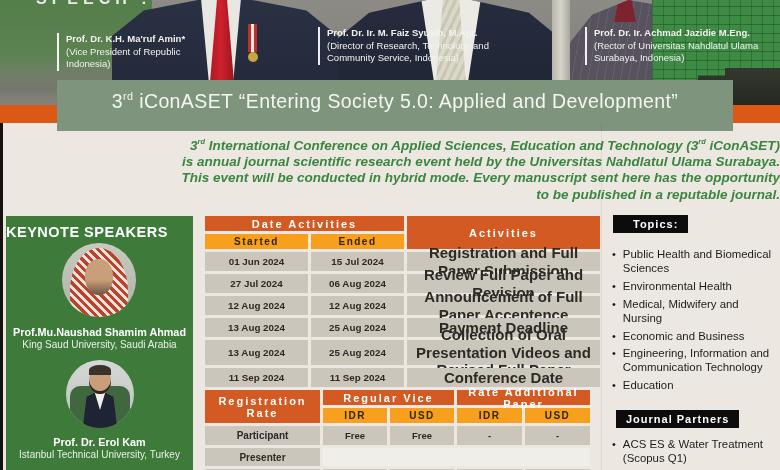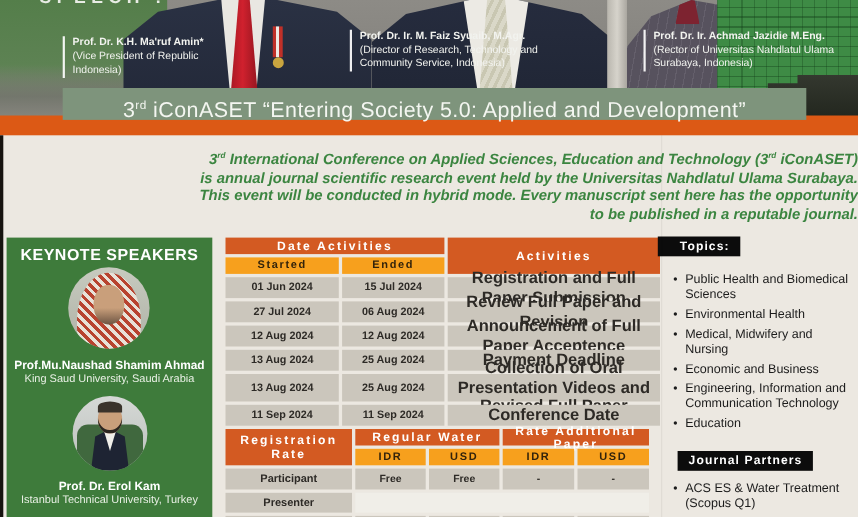--- a/index.html
+++ b/index.html
@@ -57,31 +57,31 @@
     background:linear-gradient(180deg,#34382f,#23271f);
     clip-path:polygon(0 70%,18% 55%,18% 20%,45% 20%,45% 0,100% 0,100% 100%,0 100%); }
   .caption { position:absolute; color:#f2f3ef; font-size:9.5px; line-height:1.32;
     border-left:2px solid rgba(255,255,255,.92); padding-left:7px; }
   .caption .cap-name { font-weight:600; }
   .cap1 { left:57px; top:33px; width:168px; }
   .cap2 { left:318px; top:27px; width:196px; }
   .cap3 { left:585px; top:27px; width:188px; }
   
   .orange-band { position:absolute; left:0; top:105px; width:780px; height:18px; background:#DC5915; }
-  .title-banner { position:absolute; left:57px; top:80px; width:676px; height:29px;
+  .title-banner { position:absolute; left:57px; top:80px; width:676px; height:51px;
     background:#7E947C; color:#F4F6F1; text-align:center; line-height:33px;
     font-size:19.5px; letter-spacing:.4px; }
   .title-banner sup, .desc sup { font-size:.55em; vertical-align:super; }
   
   .desc { position:absolute; left:0; top:134px; width:780px; text-align:right;
     color:#3B8540; font-style:italic; font-weight:600; font-size:13.5px; line-height:16.4px; }
   
   .keynote { position:absolute; left:6px; top:216px; width:187px; height:280px;
     background:#3E7B3B; color:#fff; }
-  .keynote-heading { position:absolute; top:8px; width:100%; text-align:center;
+  .keynote-heading { position:absolute; top:8px; width:100%; text-align:left;
     font-size:14.5px; font-weight:800; letter-spacing:.5px; }
   .avatar { position:absolute; border-radius:50%; overflow:hidden; }
   .avatar1 { left:56px; top:27px; width:74px; height:74px; background:linear-gradient(180deg,#c7cabf,#aeb2a6); }
   .avatar1 .ghutra { position:absolute; left:8px; top:5px; width:58px; height:86px;
     border-radius:50% 50% 42% 42%;
     background:repeating-linear-gradient(45deg,#b8432f 0 3px,#e8e2d8 3px 6px); }
   .avatar1 .face { position:absolute; left:23px; top:16px; width:28px; height:36px; border-radius:48%;
     background:linear-gradient(180deg,#c99f7b 58%,#6d5543 100%); }
   .avatar2 { left:60px; top:144px; width:68px; height:68px; background:linear-gradient(180deg,#d6d8d6,#b9c0bb); }
   .avatar2 .chair { position:absolute; left:4px; top:26px; width:60px; height:42px; border-radius:10px;
@@ -116,21 +116,21 @@
     grid-template-rows:15px 15px 19px 18px 16px; }
   .reg-title { grid-column:1; grid-row:1/3; }
   .reg-regular { grid-column:2/4; grid-row:1; }
   .reg-additional { grid-column:4/6; grid-row:1; }
   .registration .label-cell { font-size:10px; }
   .registration .val-cell { font-size:9.5px; }
   .reg-merged { grid-column:2/6; }
   
   .black-box { position:absolute; background:#0c0c0c; color:#fff; font-weight:700;
     font-size:11px; letter-spacing:1px; padding:3px 10px; }
-  .topics-heading { left:598px; top:215px;padding-left:20px; }
+  .topics-heading { left:613px; top:215px;padding-left:20px; }
   .journal-heading { left:584px; top:410px;margin-left:32px; }
   .bullet-list { position:absolute; left:612px; width:166px; color:#1c1c1c; }
   .topics-list { top:248px; }
   .journal-list { top:438px; }
   .bullet-item { display:flex; gap:7px; font-size:11.4px; line-height:1.22; margin-bottom:4px; }
   .bullet-item .dot { flex:0 0 auto; font-size:11px; line-height:1.22; }
   
   .edge-shadow { position:absolute; left:0; top:123px; width:3px; height:347px; background:#16130f; }
   .crease { position:absolute; left:601px; top:123px; width:1px; height:347px; background:rgba(0,0,0,.06); }
 </style>
@@ -232,21 +232,21 @@
     <div class="cell cell-gray date-cell">25 Aug 2024</div>
     <div class="cell cell-gray activity-cell">Collection of Oral Presentation Videos and Revised Full Paper</div>
 
     <div class="cell cell-gray date-cell">11 Sep 2024</div>
     <div class="cell cell-gray date-cell">11 Sep 2024</div>
     <div class="cell cell-gray activity-cell">Conference Date</div>
   </div>
 
   <div class="tbl registration">
     <div class="cell hdr-red reg-title">Registration Rate</div>
-    <div class="cell hdr-red reg-regular">Regular Water</div>
+    <div class="cell hdr-red reg-regular">Regular Vice</div>
     <div class="cell hdr-red reg-additional">Rate Additional Paper</div>
     <div class="cell hdr-amber">IDR</div>
     <div class="cell hdr-amber">USD</div>
     <div class="cell hdr-amber">IDR</div>
     <div class="cell hdr-amber">USD</div>
 
     <div class="cell cell-gray label-cell">Participant</div>
     <div class="cell cell-gray val-cell">Free</div>
     <div class="cell cell-gray val-cell">Free</div>
     <div class="cell cell-gray val-cell">-</div>

